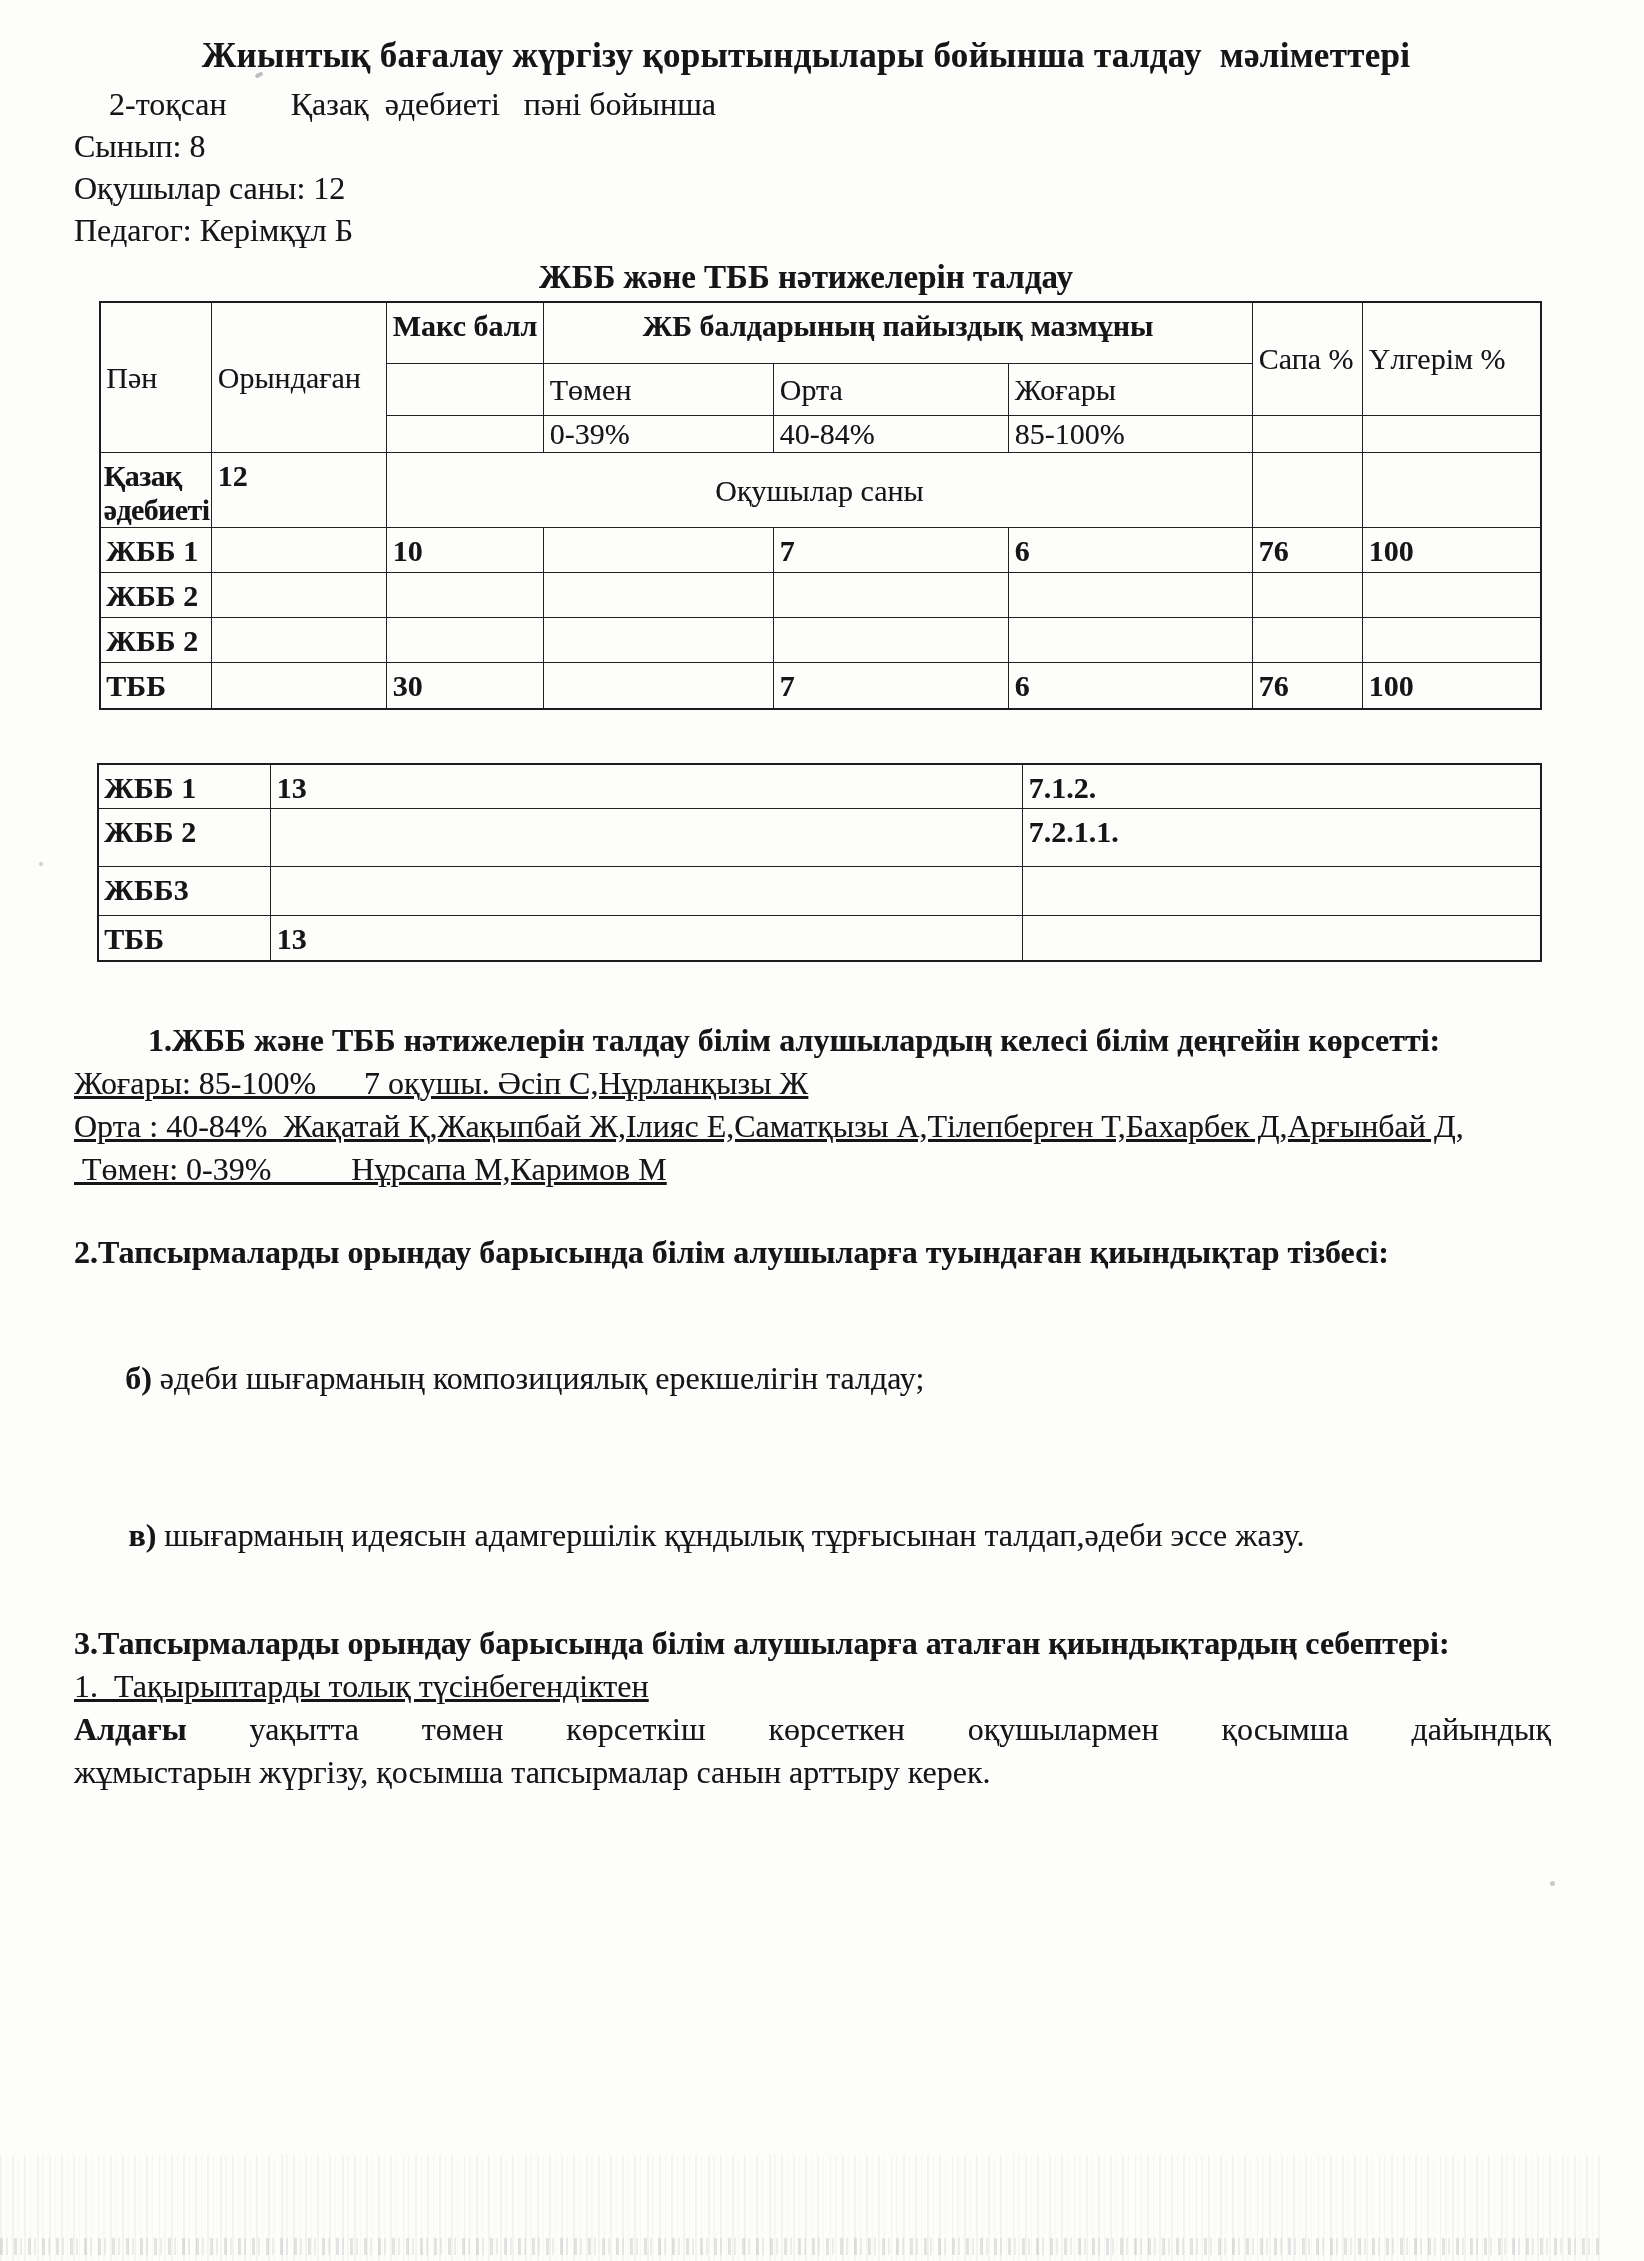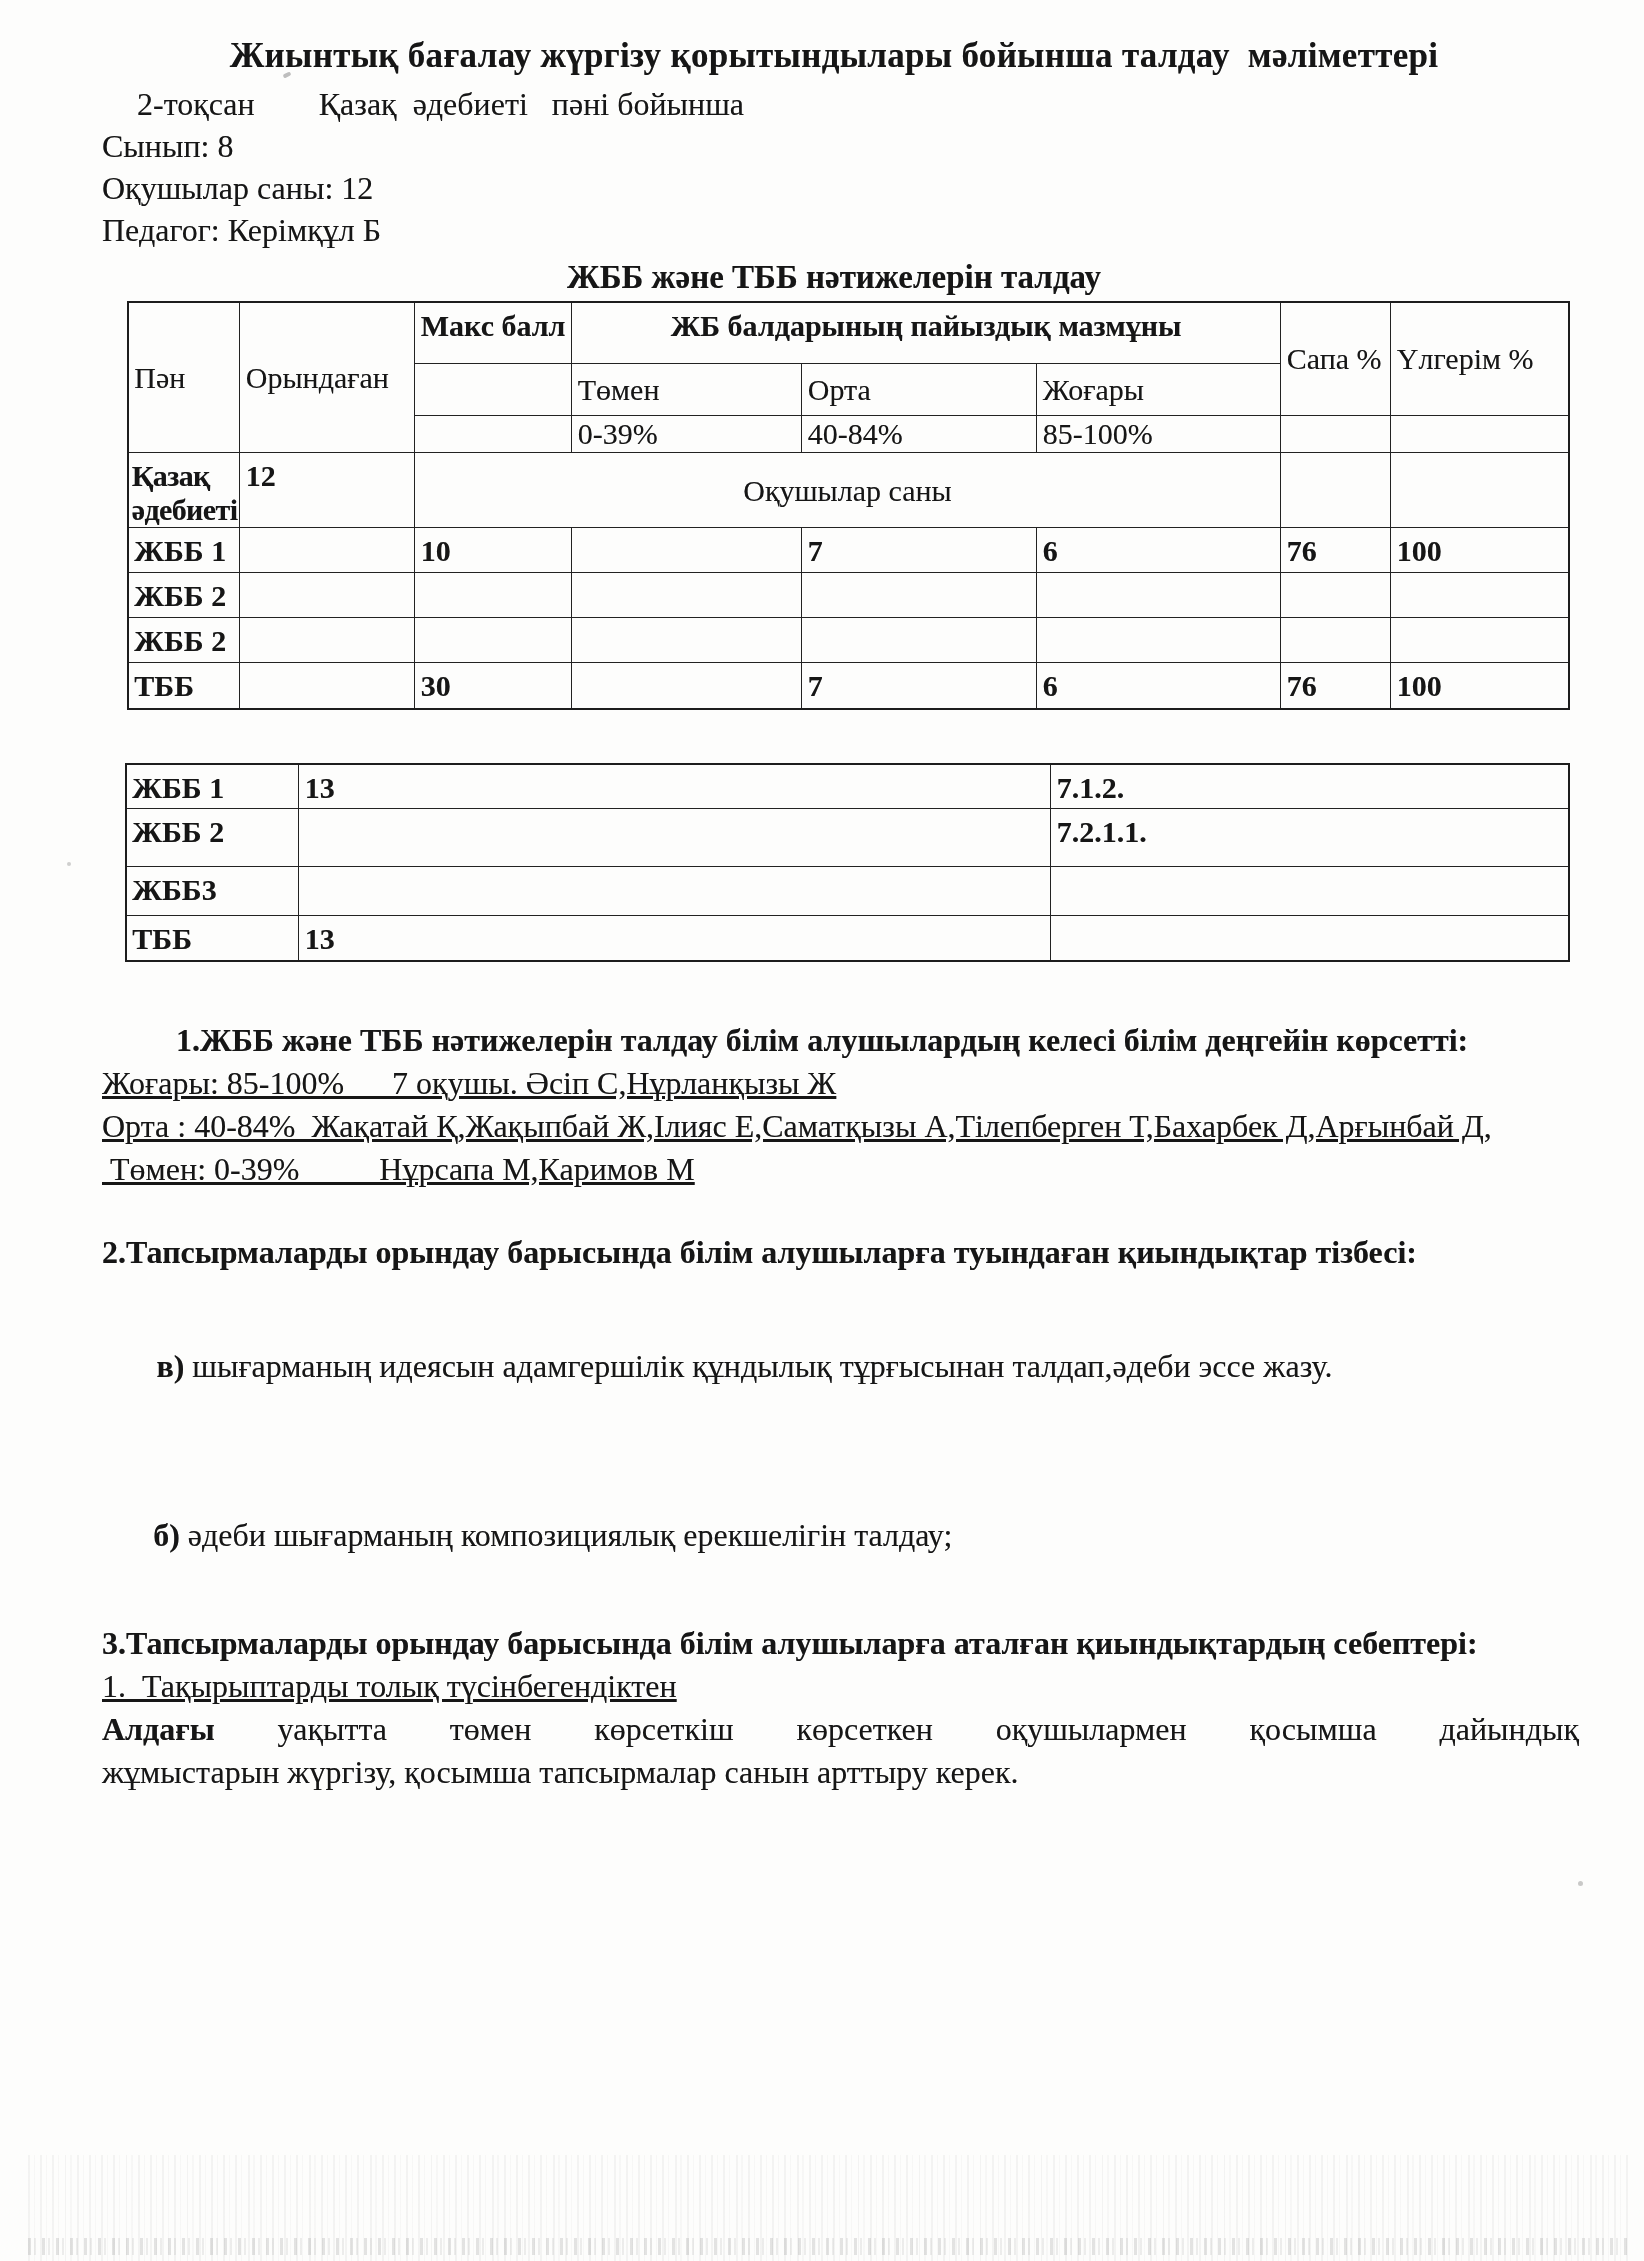--- a/index.html
+++ b/index.html
@@ -5,21 +5,21 @@
   html, body { margin: 0; padding: 0; }
   body {
     width: 1644px; height: 2261px;
     background: #fdfdfc;
     font-family: "Liberation Serif", "DejaVu Serif", serif;
     color: #161616;
     overflow: hidden;
     position: relative;
     -webkit-font-smoothing: antialiased;
   }
-  .sheet { position: relative; width: 1602px; height: 2261px; margin-left: 28px; }
+  .sheet { position: relative; width: 1602px; height: 2261px; }
   .content { padding: 33px 64px 0 74px; }
   .soft { text-shadow: 0 0 0.6px rgba(20,20,20,.38); }
 
   .main-title {
     text-align: center; font-weight: bold; font-size: 35px; line-height: 45px;
     white-space: pre; letter-spacing: 0.3px;
   }
   .subtitle { margin-top: 6.4px; padding-left: 35px; font-size: 32px; line-height: 41px; white-space: pre; }
   .meta-line { font-size: 32px; line-height: 42px; white-space: pre; }
 
@@ -204,25 +204,25 @@
       </tr>
     </tbody>
       </table>
 
     <div class="h1-sec sec1-head soft">1.ЖББ және ТББ нәтижелерін талдау білім алушылардың келесі білім деңгейін көрсетті:</div>
     <div class="plain-line soft">Жоғары: 85-100%      7 оқушы. Әсіп С,Нұрланқызы Ж</div>
     <div class="plain-line soft">Орта : 40-84%  Жақатай Қ,Жақыпбай Ж,Ілияс Е,Саматқызы А,Тілепберген Т,Бахарбек Д,Арғынбай Д,</div>
     <div class="plain-line soft"> Төмен: 0-39%          Нұрсапа М,Каримов М</div>
 
     <div class="h1-sec sec2-head soft">2.Тапсырмаларды орындау барысында білім алушыларға туындаған қиындықтар тізбесі:</div>
+    <div class="item-line item-b soft">
+      <span class="b">б)</span><span> әдеби шығарманың композициялық ерекшелігін талдау;</span>
+    </div>
     <div class="item-line item-v soft">
       <span class="b">в)</span><span> шығарманың идеясын адамгершілік құндылық тұрғысынан талдап,әдеби эссе жазу.</span>
-    </div>
-    <div class="item-line item-b soft">
-      <span class="b">б)</span><span> әдеби шығарманың композициялық ерекшелігін талдау;</span>
     </div>
 
     <div class="h1-sec sec3-head soft">3.Тапсырмаларды орындау барысында білім алушыларға аталған қиындықтардың себептері:</div>
     <div class="plain-line soft">1.  Тақырыптарды толық түсінбегендіктен</div>
 
     <div class="para-just soft">
       <span class="b">Алдағы</span><span> уақытта төмен көрсеткіш көрсеткен оқушылармен қосымша дайындық</span>
     </div>
     <div class="para-line2 soft">жұмыстарын жүргізу, қосымша тапсырмалар санын арттыру керек.</div>
 

